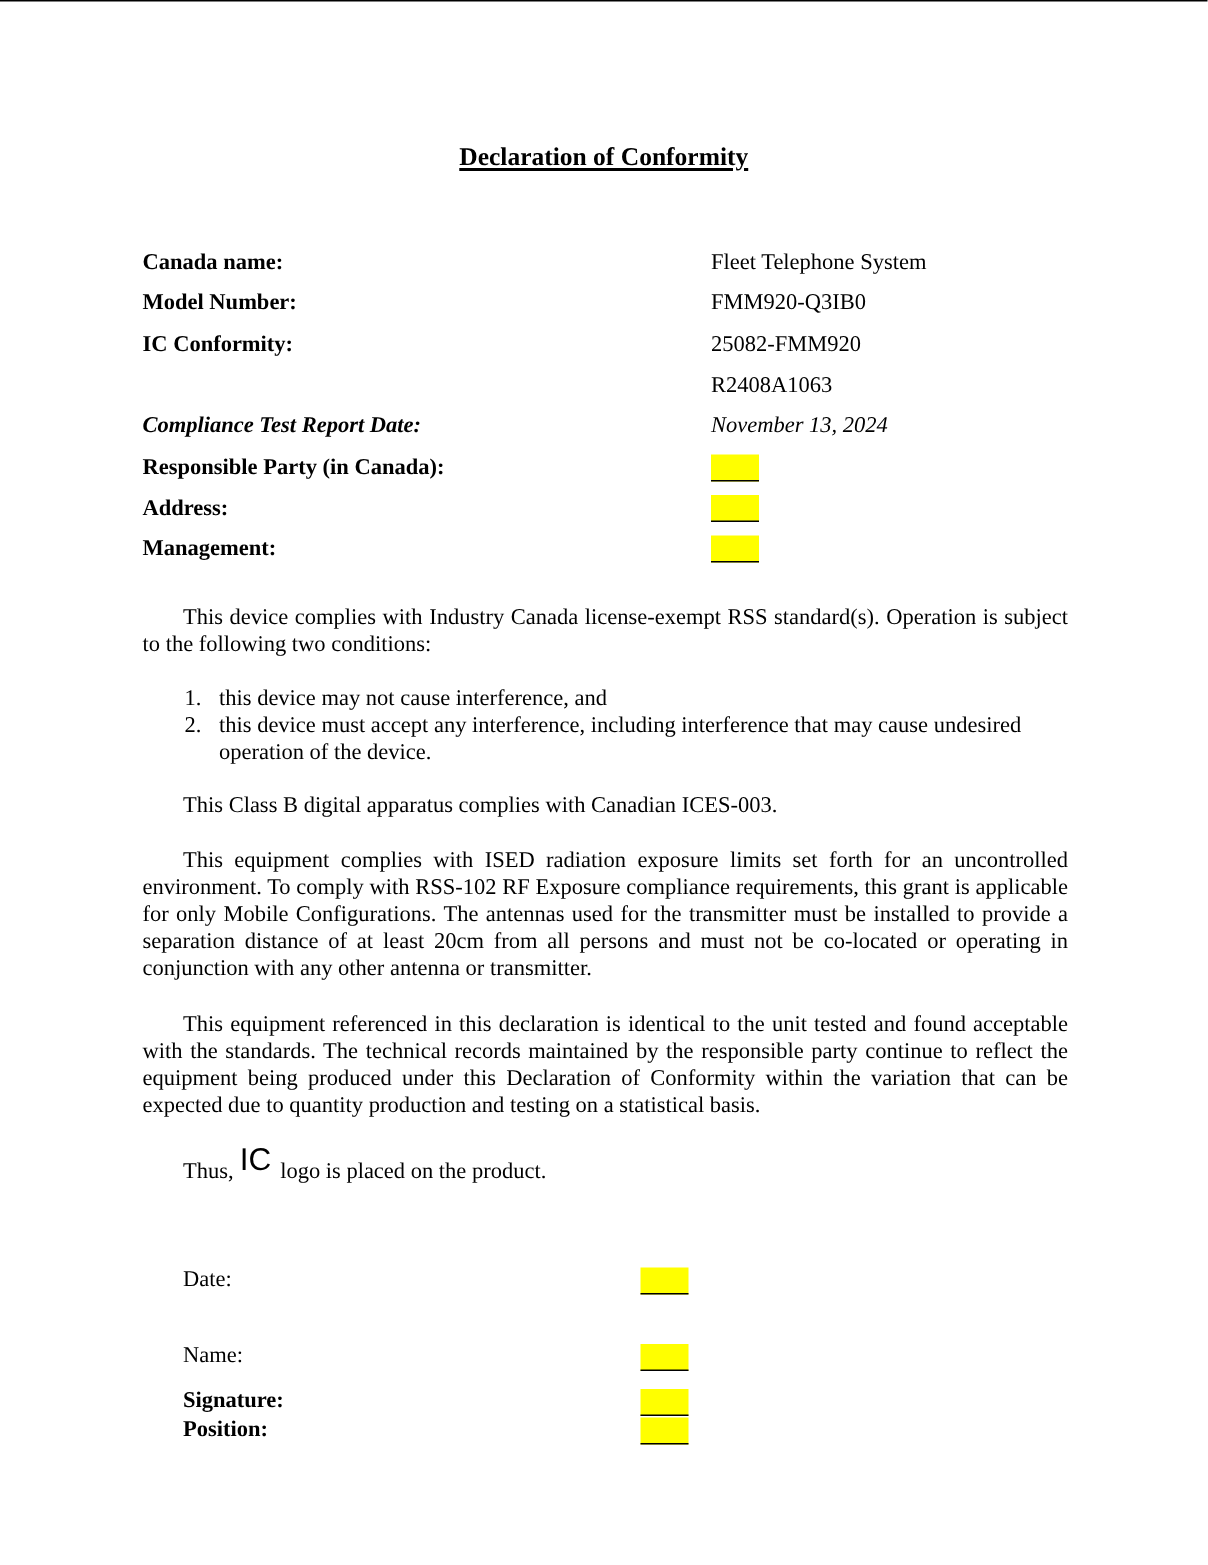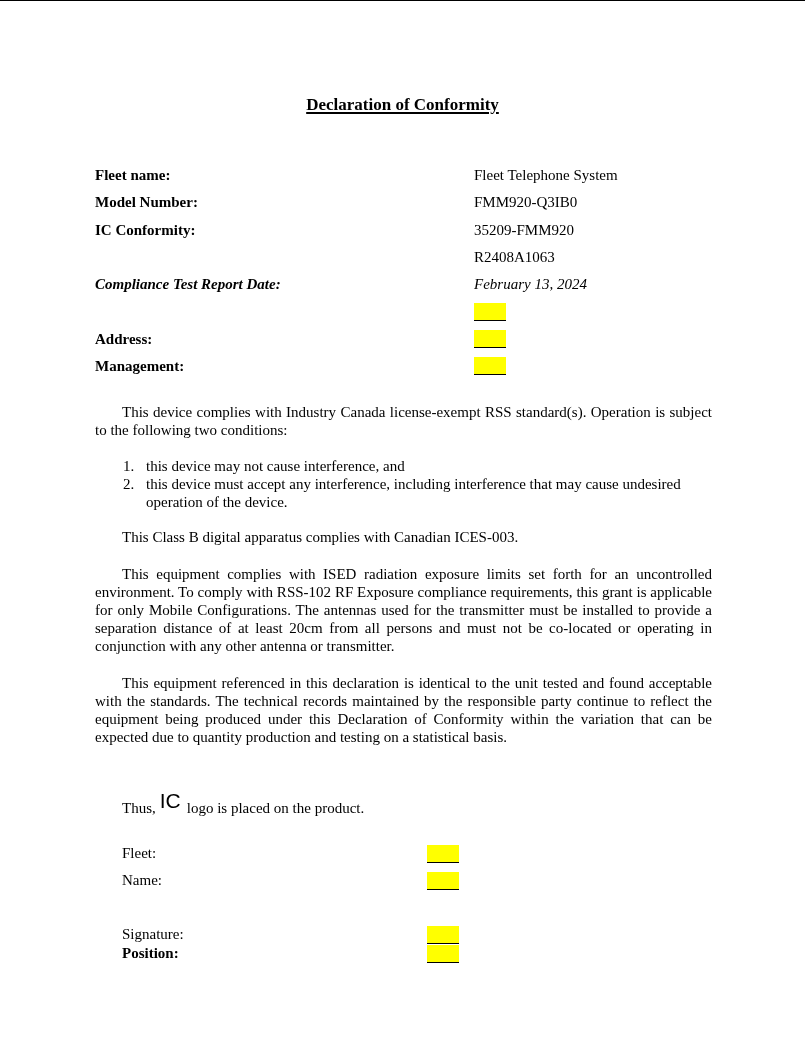--- a/index.html
+++ b/index.html
@@ -99,39 +99,40 @@
     .sig-label { position: absolute; left: 0; top: 0; white-space: nowrap; }
   </style>
 </head>
 <body>
 
 <div class="top-rule"></div>
 
 <div class="title">Declaration of Conformity</div>
 
 <div class="field-row" style="top:167px;">
-  <span class="field-label">Fleet name:</span>
+  <span class="field-label">Canada name:</span>
   <span class="field-value">Fleet Telephone System</span>
 </div>
 <div class="field-row" style="top:194px;">
   <span class="field-label">Model Number:</span>
   <span class="field-value">FMM920-Q3IB0</span>
 </div>
 <div class="field-row" style="top:222px;">
   <span class="field-label">IC Conformity:</span>
-  <span class="field-value">35209-FMM920</span>
+  <span class="field-value">25082-FMM920</span>
 </div>
 <div class="field-row" style="top:249px;">
   <span class="field-value">R2408A1063</span>
 </div>
 <div class="field-row" style="top:276px;font-style:italic;">
   <span class="field-label">Compliance Test Report Date:</span>
-  <span class="field-value">February 13, 2024</span>
+  <span class="field-value">November 13, 2024</span>
 </div>
 <div class="field-row" style="top:304px;">
+  <span class="field-label">Responsible Party (in Canada):</span>
   <span class="blank" style="left: 379px; top: -1px; background: rgb(255, 255, 0);"></span>
 </div>
 <div class="field-row" style="top:331px;">
   <span class="field-label">Address:</span>
   <span class="blank" style="left: 379px; top: -1px; background: rgb(255, 255, 0);"></span>
 </div>
 <div class="field-row" style="top:358px;">
   <span class="field-label">Management:</span>
   <span class="blank" style="left: 379px; top: -1px; background: rgb(255, 255, 0);"></span>
 </div>
@@ -146,32 +147,32 @@
   <span class="list-num">2.</span>
   <span class="list-text">this device must accept any interference, including interference that may cause undesired operation of the device.</span>
 </div>
 
 <div class="para indent" style="top:528px;">This Class B digital apparatus complies with Canadian ICES-003.</div>
 
 <div class="para indent" style="top:565px;">This equipment complies with ISED radiation exposure limits set forth for an uncontrolled environment. To comply with RSS-102 RF Exposure compliance requirements, this grant is applicable for only Mobile Configurations. The antennas used for the transmitter must be installed to provide a separation distance of at least 20cm from all persons and must not be co-located or operating in conjunction with any other antenna or transmitter.</div>
 
 <div class="para indent" style="top:674px;">This equipment referenced in this declaration is identical to the unit tested and found acceptable with the standards. The technical records maintained by the responsible party continue to reflect the equipment being produced under this Declaration of Conformity within the variation that can be expected due to quantity production and testing on a statistical basis.</div>
 
-<div class="para indent" style="top:770px;margin-top:27px;">
+<div class="para indent" style="top:770px;">
   <span>Thus,</span><span class="ic-logo">IC</span><span>logo is placed on the product.</span>
 </div>
 
 <div class="sig-row" style="top:845px;">
-  <span class="sig-label">Fleet:</span>
+  <span class="sig-label">Date:</span>
   <span class="blank" style="left: 305px; top: 0px; background: rgb(255, 255, 0);"></span>
 </div>
-<div class="sig-row" style="top:872px;">
+<div class="sig-row" style="top:896px;">
   <span class="sig-label">Name:</span>
   <span class="blank" style="left: 305px; top: 0px; background: rgb(255, 255, 0);"></span>
 </div>
 <div class="sig-row" style="top:945px;font-weight:bold;">
   <span class="sig-label">Position:</span>
   <span class="blank" style="left: 305px; top: 0px; background: rgb(255, 255, 0);"></span>
 </div>
-<div class="sig-row" style="top:926px;">
+<div class="sig-row" style="top:926px;font-weight:bold;">
   <span class="sig-label">Signature:</span>
   <span class="blank" style="left: 305px; top: 0px; background: rgb(255, 255, 0);"></span>
 </div>
 
 </body></html>

